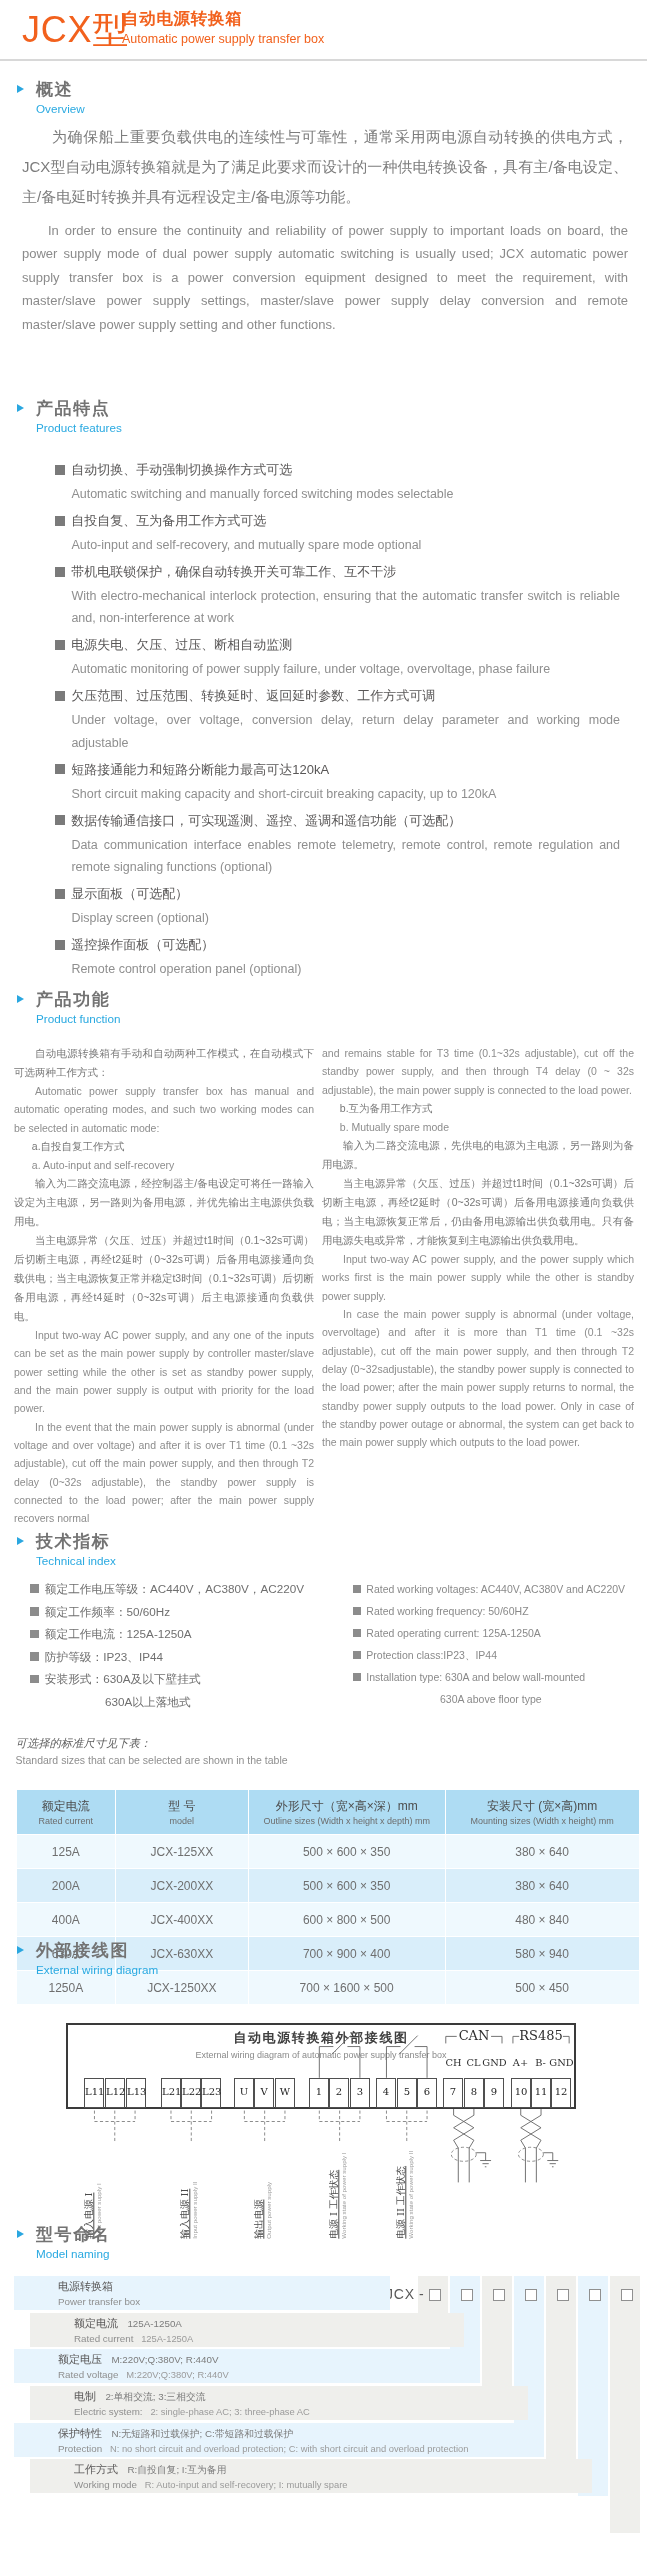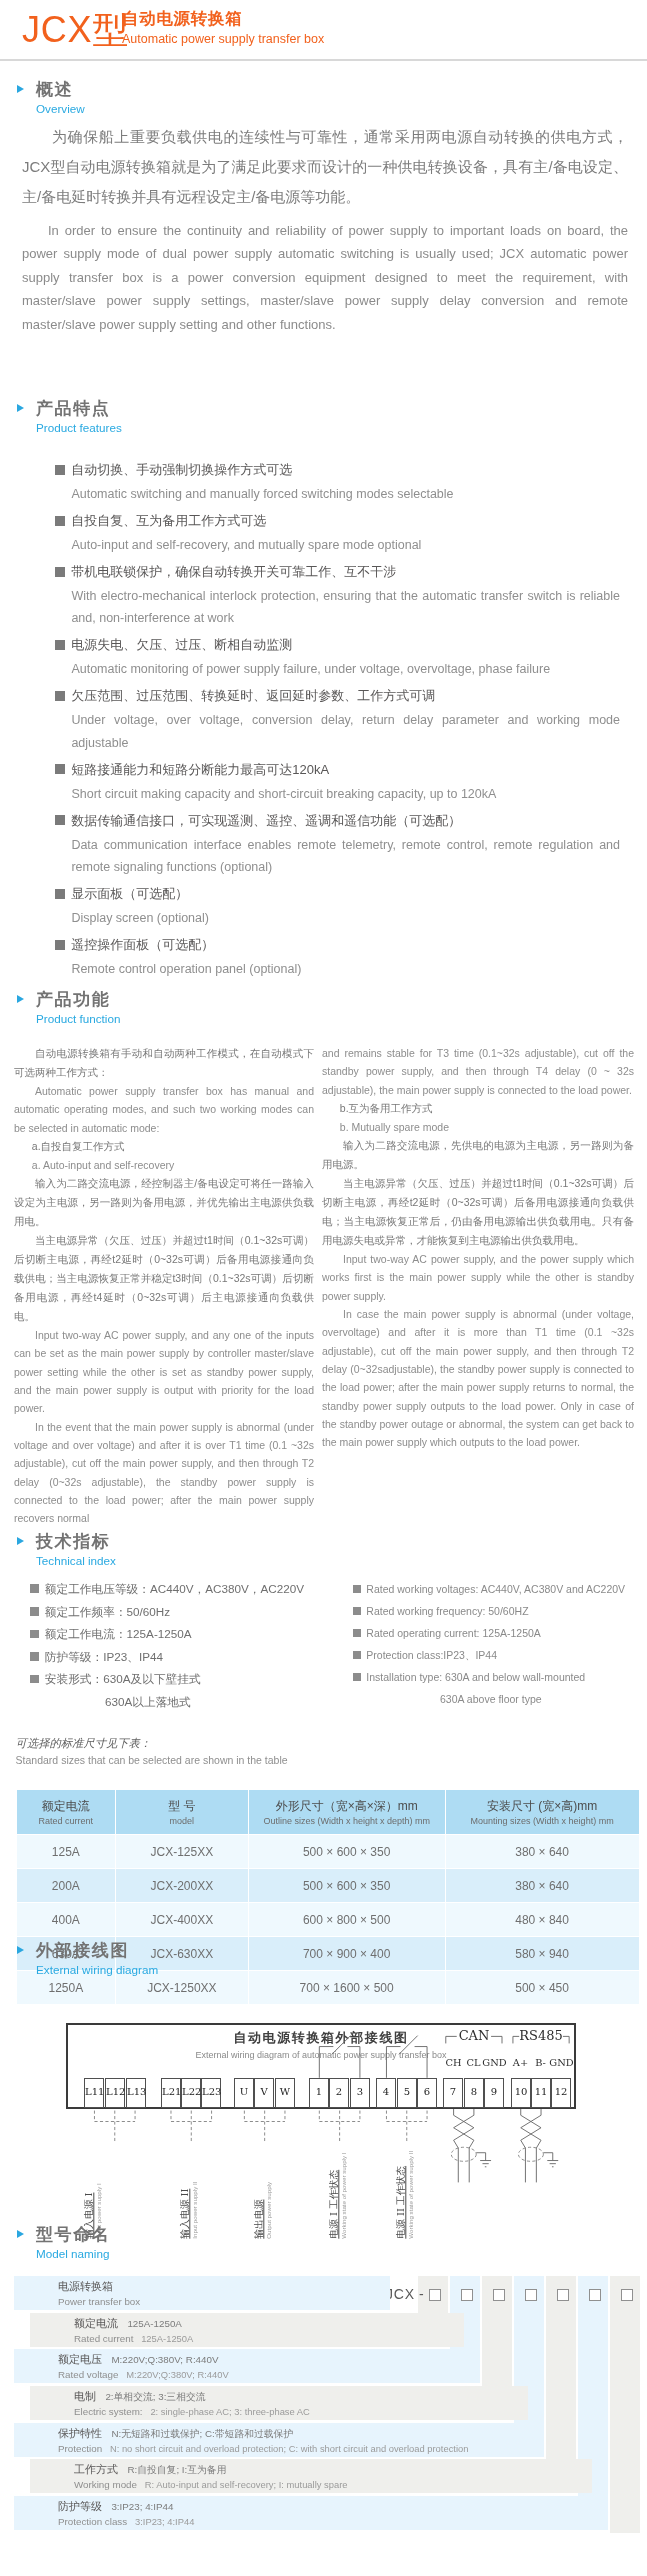--- a/index.html
+++ b/index.html
@@ -392,20 +392,16 @@
       <div><span class="nen">Electric system:</span><span class="ned">2: single-phase AC; 3: three-phase AC</span></div>
     </div>
     <div class="nrow rb" style="top:147px;width:530px">
       <div><span class="ncn">保护特性</span><span class="ncd">N:无短路和过载保护; C:带短路和过载保护</span></div>
       <div><span class="nen">Protection</span><span class="ned">N: no short circuit and overload protection; C: with short circuit and overload protection</span></div>
     </div>
     <div class="nrow rg" style="top:183px;width:562px">
       <div><span class="ncn">工作方式</span><span class="ncd">R:自投自复; I:互为备用</span></div>
       <div><span class="nen">Working mode</span><span class="ned">R: Auto-input and self-recovery; I: mutually spare</span></div>
     </div>
-    <div class="nrow rb" style="top:220px;width:594px">
-      <div><span class="ncn">防护等级</span><span class="ncd">3:IP23; 4:IP44</span></div>
-      <div><span class="nen">Protection class</span><span class="ned">3:IP23; 4:IP44</span></div>
-    </div>
   </div>
 
 </div>
 
 
 </body></html>

